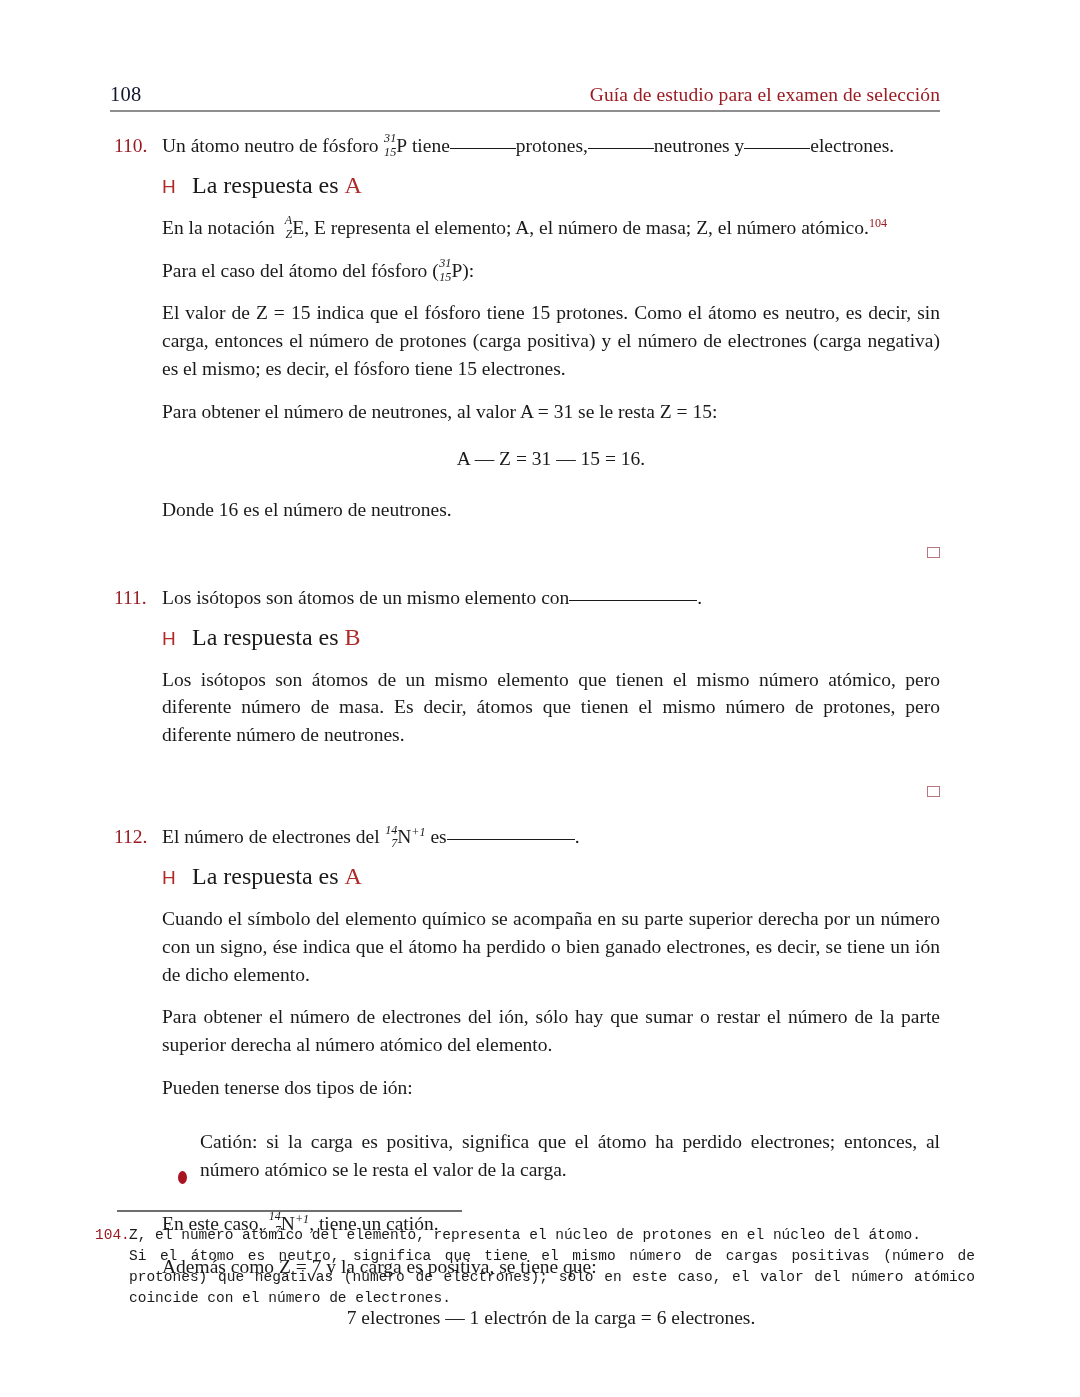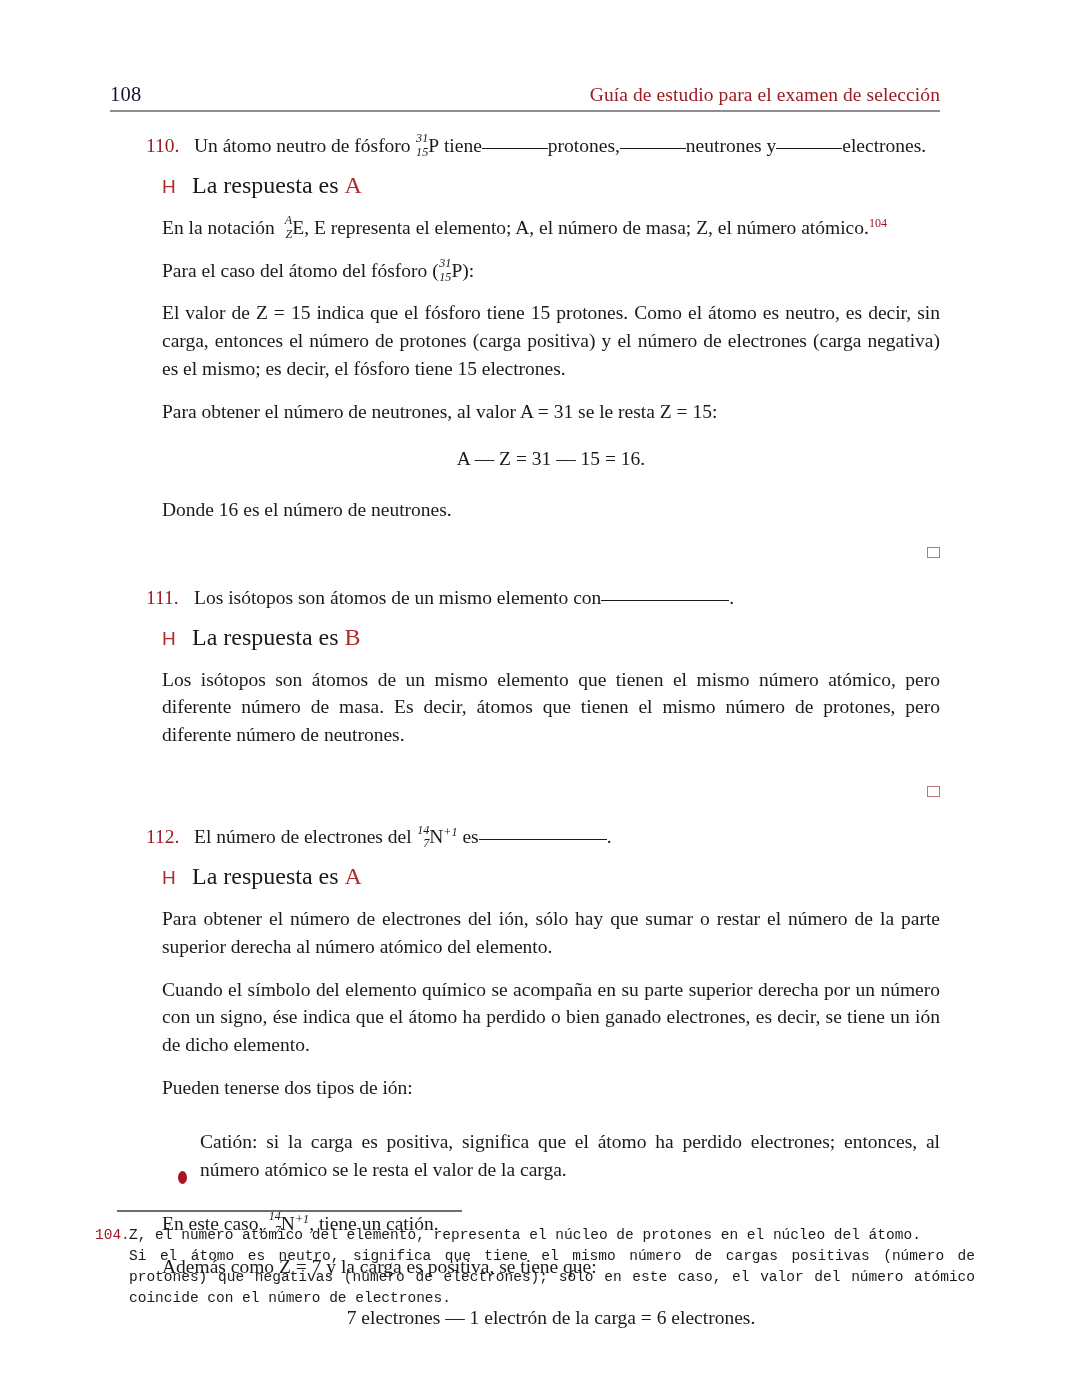--- a/index.html
+++ b/index.html
@@ -59,21 +59,20 @@
     left: 0;
     top: 132px;
     width: 1080px;
   }
 
   .qblock { position: relative; }
 
   .qrow {
     display: flex;
     align-items: center;
-    padding-left: 32px;
   }
   .qnum {
     width: 48px;
     min-width: 48px;
     margin-left: 114px;
     color: #9b1b22;
     font-size: 19.5px;
     line-height: 1.42;
     text-align: left;
   }
@@ -333,23 +332,23 @@
           <span>es</span><span class="blank w2"></span><span>.</span>
         </div>
       </div>
 
       <div class="ansrow">
         <span class="hmark">H</span>
         <span class="anslabel">La respuesta es</span>
         <span class="anslabel ansletter">&nbsp;<span>A</span></span>
       </div>
 
+      <div class="para">Cuando el símbolo del elemento químico se acompaña en su parte superior derecha por un número con un signo, ése indica que el átomo ha perdido o bien ganado electrones, es decir, se tiene un ión de dicho elemento.</div>
+
       <div class="para">Para obtener el número de electrones del ión, sólo hay que sumar o restar el número de la parte superior derecha al número atómico del elemento.</div>
-
-      <div class="para">Cuando el símbolo del elemento químico se acompaña en su parte superior derecha por un número con un signo, ése indica que el átomo ha perdido o bien ganado electrones, es decir, se tiene un ión de dicho elemento.</div>
 
       <div class="para nojust">Pueden tenerse dos tipos de ión:</div>
 
       <div class="bullets">
         <div class="bullet-item">
           <span class="bullet-dot"></span>
           <span class="bullet-text">Catión: si la carga es positiva, significa que el átomo ha perdido electrones; entonces, al número atómico se le resta el valor de la carga.</span>
         </div>
       </div>
 

